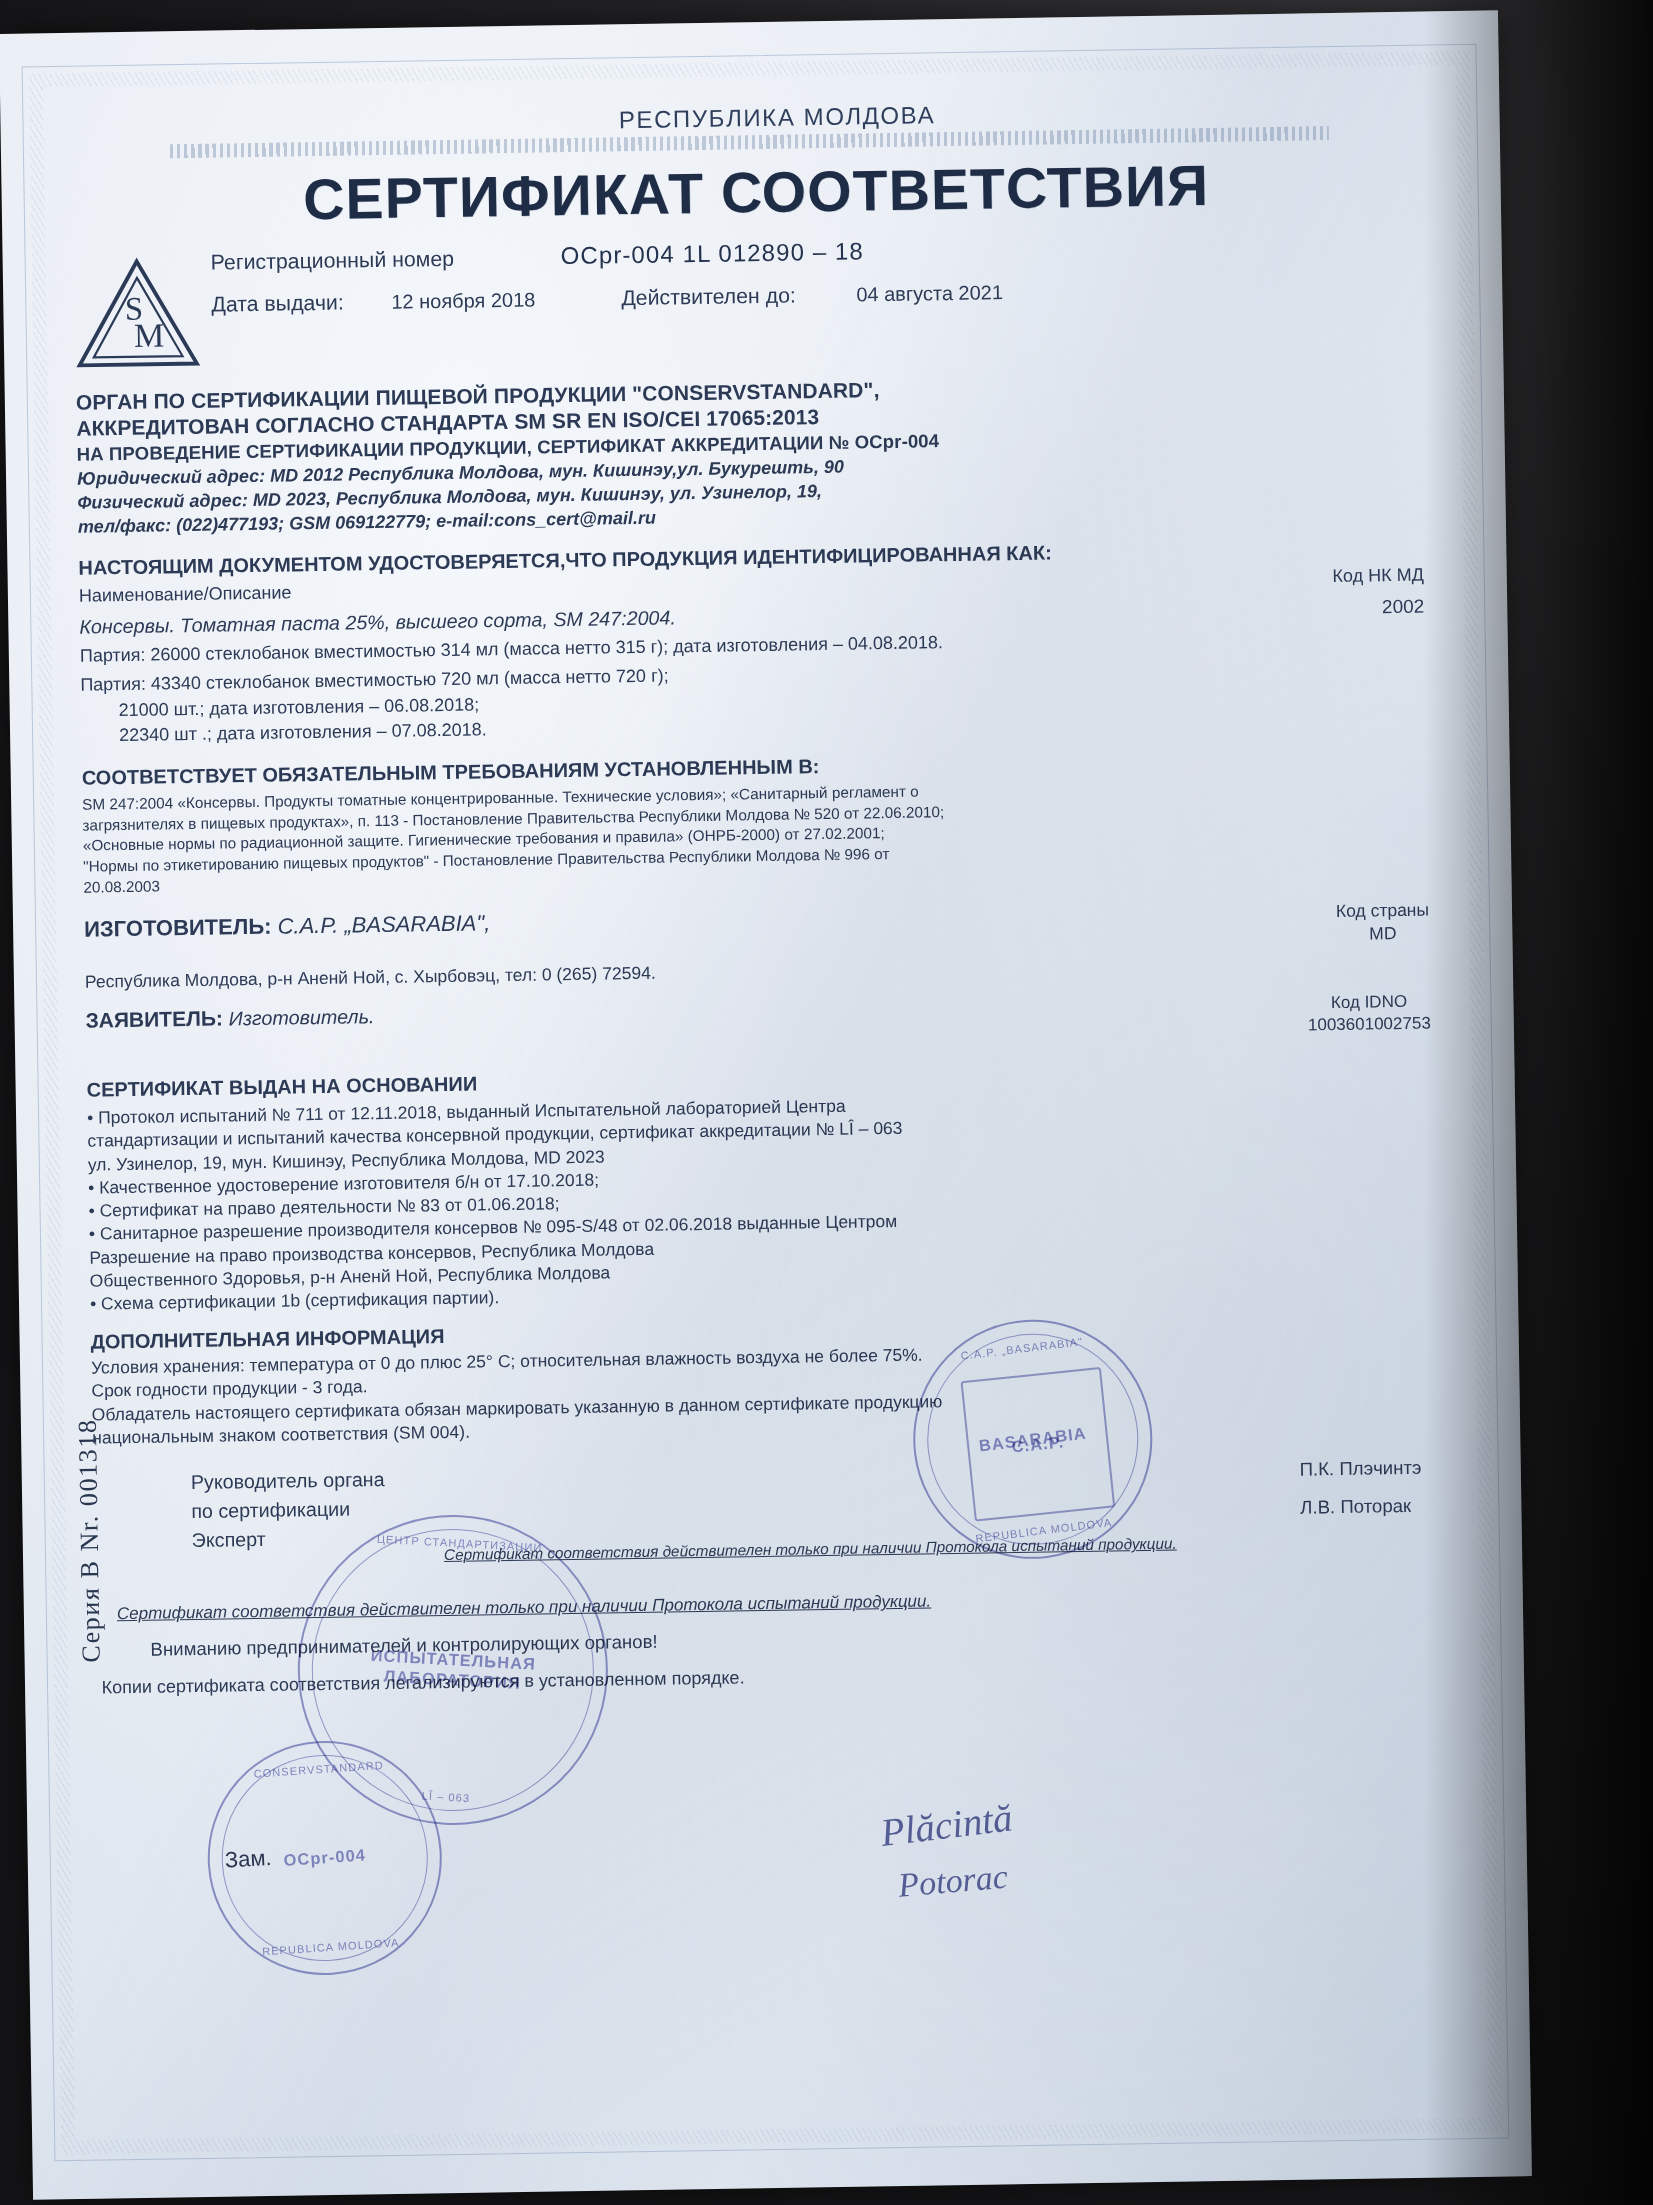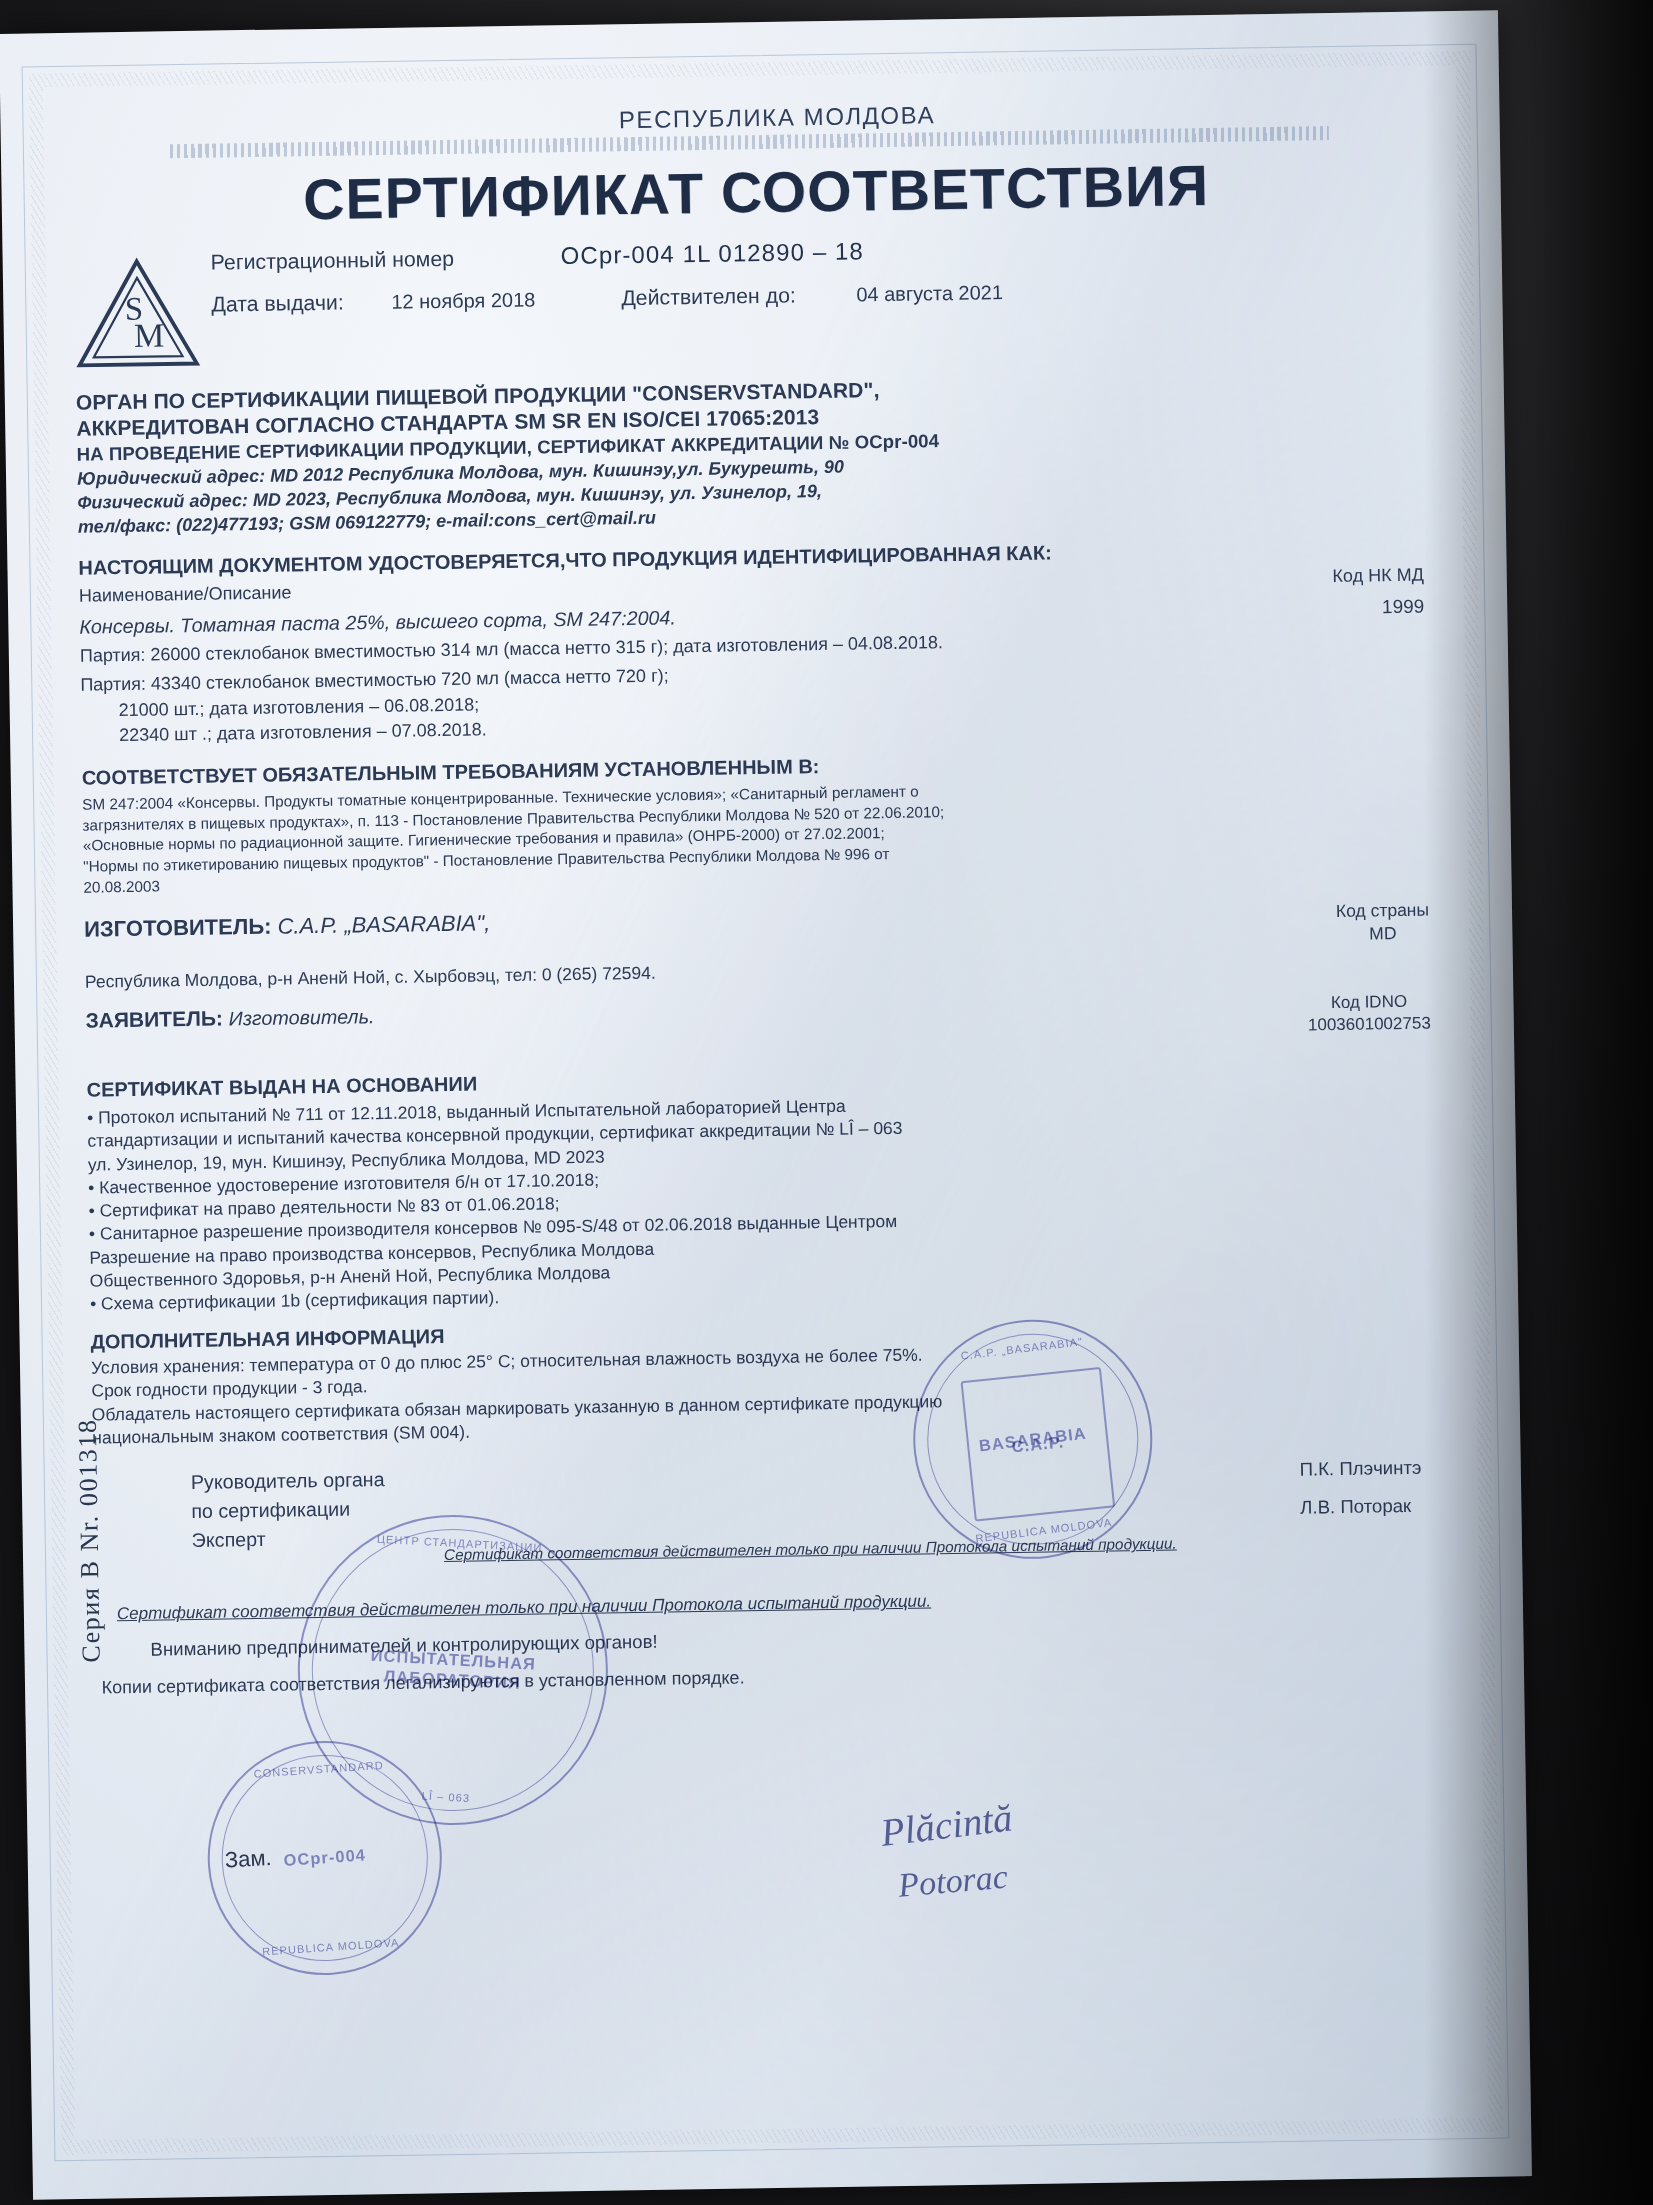--- a/index.html
+++ b/index.html
@@ -404,21 +404,21 @@
       <div class="it">тел/факс:  (022)477193;  GSM 069122779; e-mail:cons_cert@mail.ru</div>
     </div>
 
     <div class="section-title">НАСТОЯЩИМ ДОКУМЕНТОМ УДОСТОВЕРЯЕТСЯ,ЧТО ПРОДУКЦИЯ ИДЕНТИФИЦИРОВАННАЯ КАК:</div>
     <div class="row-head">
       <span>Наименование/Описание</span>
       <span>Код НК МД</span>
     </div>
     <div class="prod-name">
       <span>Консервы. Томатная паста 25%, высшего  сорта, SM 247:2004.</span>
-      <span class="prod-code">1999</span>
+      <span class="prod-code">2002</span>
     </div>
     <div class="batch">Партия: 26000 стеклобанок вместимостью 314 мл (масса нетто 315 г); дата изготовления – 04.08.2018.</div>
     <div class="batch">Партия: 43340 стеклобанок вместимостью 720 мл (масса нетто 720 г);</div>
     <div class="batch-sub">21000 шт.; дата изготовления – 06.08.2018;</div>
     <div class="batch-sub">22340 шт .; дата изготовления – 07.08.2018.</div>
 
     <div class="req-title">СООТВЕТСТВУЕТ ОБЯЗАТЕЛЬНЫМ ТРЕБОВАНИЯМ УСТАНОВЛЕННЫМ В:</div>
     <div class="req-body">
       <div>SM 247:2004 «Консервы. Продукты томатные концентрированные. Технические условия»; «Санитарный регламент о</div>
       <div>загрязнителях в пищевых продуктах», п. 113 - Постановление Правительства Республики Молдова № 520 от 22.06.2010;</div>

